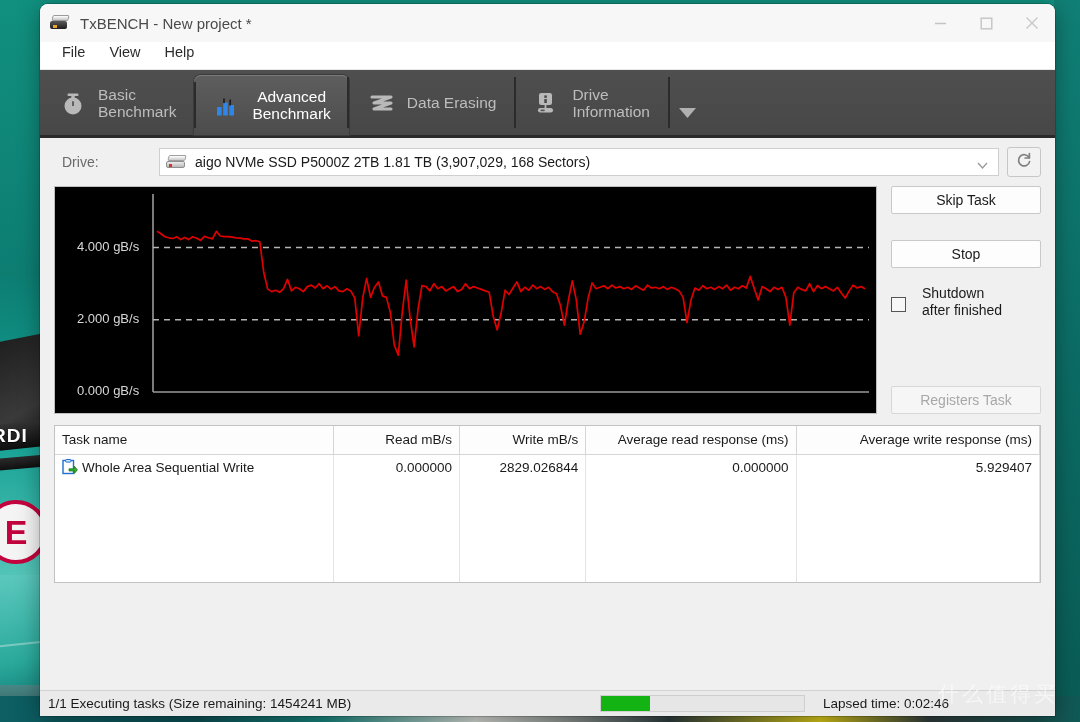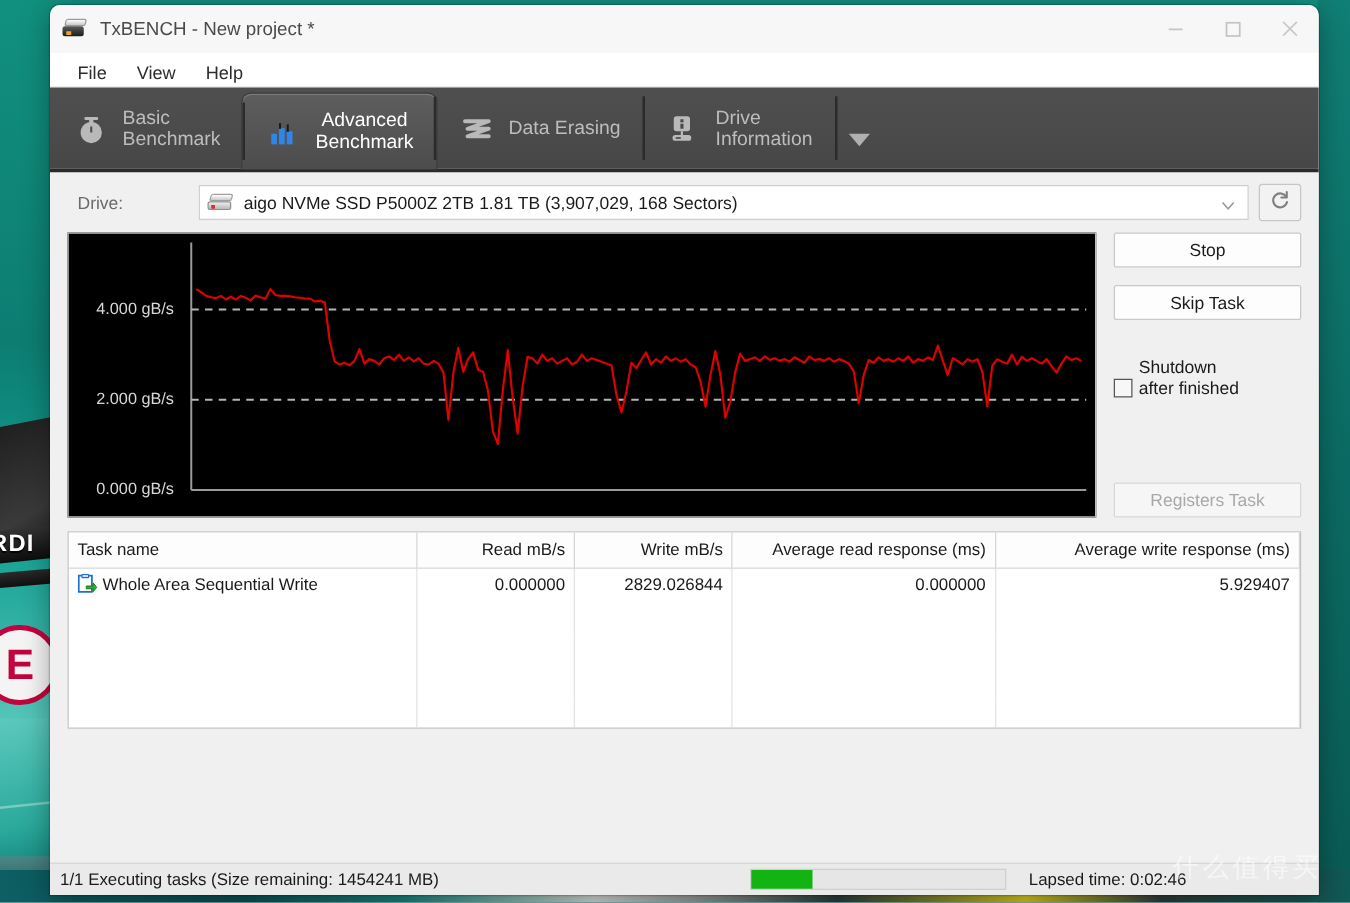--- a/index.html
+++ b/index.html
@@ -88,21 +88,21 @@
   .title-ico .led{ position:absolute; left:3px; top:11px; width:4px;height:3px;background:#e9a52a;}
   .title-text {
     margin-left:8px; font-size:15px; color:#4a4a4a; font-family:"Liberation Sans",sans-serif;
   }
   .wincontrols { position:absolute; right:0; top:0; height:38px; display:flex; }
   .wc { width:46px; height:38px; display:flex; align-items:center; justify-content:center; }
   .wc svg { display:block; }
 
   
   .menubar {
-    height:28px; background:#fff; display:flex; align-items:flex-end;
+    height:28px; background:#fff; display:flex; align-items:flex-start;
     padding-left:10px; flex:0 0 28px; border-bottom:1px solid #e8e8e8;
   }
   .menuitem { font-size:14.5px; color:#2c2c2c; padding:2px 12px; }
 
   
   .tabstrip {
     flex:0 0 68px; background:#4a4a4a; display:flex; align-items:stretch;
     position:relative; border-bottom:3px solid #2a2a2a;
     background:linear-gradient(180deg,#4f4f4f,#474747);
   }
@@ -164,21 +164,21 @@
     font-family:"Liberation Sans",sans-serif; white-space:nowrap;
   }
   .sidebtns { flex:1 1 auto; display:flex; flex-direction:column; padding-top:0px; }
   .btn {
     height:28px; background:#fdfdfd; border:1px solid #c9c9c9; border-radius:2px;
     display:flex; align-items:center; justify-content:center;
     font-size:14px; color:#1a1a1a;
   }
   .btn.raw { background:#000; color:#fff; border:2px solid #dedede; height:30px; font-size:14.5px; }
   .btn.disabled { color:#a8a8a8; background:#f6f6f6; border-color:#d7d7d7; }
-  .chkrow { display:flex; align-items:flex-end; gap:5px; }
+  .chkrow { display:flex; align-items:center; gap:16px; }
   .chkbox { width:15px; height:15px; border:1.5px solid #555; background:#f7f7f7; margin-top:9px; flex:0 0 15px; }
   .chktext { font-size:14px; color:#1a1a1a; line-height:16.5px; padding-top:3px; }
 
   
   .tablewrap {
     margin-top:11px; height:158px; background:#fff; border:1px solid #c2c2c2;
     position:relative; overflow:hidden;
   }
   table { border-collapse:collapse; width:100%; table-layout:fixed; }
   thead th {
@@ -372,22 +372,22 @@
         <svg id="chartsvg" width="823" height="228" viewBox="0 0 823 228">
             <line x1="98" y1="7" x2="98" y2="205" stroke="#9a9a9a" stroke-width="1.6"></line>
             <line x1="98" y1="205" x2="814" y2="205" stroke="#9a9a9a" stroke-width="1.6"></line>
             <line x1="98" y1="60.55555555555557" x2="814" y2="60.55555555555557" stroke="#b5b5b5" stroke-width="1.6" stroke-dasharray="6,5"></line>
             <line x1="98" y1="132.77777777777777" x2="814" y2="132.77777777777777" stroke="#b5b5b5" stroke-width="1.6" stroke-dasharray="6,5"></line>
             <polyline points="102.0,44.3 106.0,46.8 109.9,49.7 113.9,50.8 117.8,51.5 121.8,49.7 125.7,52.6 129.7,50.4 133.6,52.6 137.6,49.7 141.6,51.2 145.5,53.3 149.5,49.4 153.4,50.8 157.4,51.9 161.3,44.3 165.3,49.0 169.2,49.7 173.2,49.7 177.2,50.1 181.1,50.8 185.1,51.2 189.0,51.9 193.0,51.9 196.9,54.1 200.9,53.7 204.8,54.8 208.8,85.8 212.7,102.1 216.7,104.6 220.7,103.2 224.6,105.3 228.6,101.7 232.5,92.3 236.5,103.9 240.4,100.3 244.4,101.7 248.3,104.6 252.3,99.6 256.3,98.1 260.2,101.0 264.2,96.7 268.1,101.7 272.1,98.8 276.0,102.1 280.0,99.6 283.9,103.9 287.9,104.6 291.9,101.7 295.8,103.9 299.8,111.1 303.7,149.0 307.7,111.1 311.6,91.3 315.6,110.4 319.5,100.3 323.5,94.9 327.5,108.9 331.4,110.4 335.4,125.6 339.3,158.1 343.3,168.2 347.2,125.6 351.2,93.1 355.1,131.0 359.1,159.9 363.1,121.9 367.0,98.5 371.0,99.6 374.9,103.9 378.9,96.7 382.8,101.7 386.8,99.6 390.7,103.9 394.7,101.7 398.6,99.6 402.6,104.6 406.6,102.4 410.5,96.7 414.5,101.7 418.4,99.6 422.4,101.0 426.3,102.4 430.3,103.9 434.2,105.3 438.2,129.2 442.2,142.9 446.1,126.3 450.1,103.2 454.0,107.5 458.0,101.0 461.9,94.9 465.9,104.6 469.8,100.3 473.8,103.2 477.8,98.1 481.7,101.7 485.7,99.6 489.6,102.4 493.6,100.3 497.5,104.6 501.5,106.8 505.4,118.3 509.4,138.2 513.4,112.9 517.3,93.8 521.3,112.9 525.2,147.2 529.2,134.6 533.1,111.1 537.1,95.9 541.0,101.7 545.0,100.3 548.9,98.8 552.9,101.7 556.9,98.1 560.8,101.0 564.8,99.6 568.7,101.7 572.7,100.3 576.6,102.4 580.6,98.8 584.5,101.0 588.5,103.2 592.5,98.1 596.4,101.0 600.4,100.3 604.3,101.7 608.3,99.6 612.2,102.4 616.2,100.3 620.1,101.7 624.1,103.9 628.1,110.4 632.0,135.7 636.0,112.9 639.9,101.0 643.9,103.2 647.8,98.8 651.8,101.7 655.7,100.3 659.7,102.4 663.7,99.6 667.6,101.7 671.6,98.1 675.5,103.2 679.5,100.3 683.4,101.7 687.4,98.8 691.3,101.0 695.3,89.4 699.3,101.7 703.2,112.9 707.2,99.6 711.1,101.7 715.1,104.6 719.0,100.3 723.0,102.4 726.9,100.3 730.9,110.4 734.8,138.2 738.8,105.7 742.8,100.3 746.7,102.4 750.7,103.9 754.6,96.7 758.6,104.6 762.5,98.5 766.5,101.7 770.4,99.6 774.4,101.7 778.4,103.9 782.3,100.3 786.3,106.1 790.2,111.1 794.2,103.9 798.1,98.1 802.1,101.0 806.0,99.6 810.0,101.7" fill="none" stroke="#e00000" stroke-width="1.7" stroke-linejoin="round"></polyline>
           </svg>
       </div>
 
       <div class="sidebtns">
+        <div class="btn" style="margin-bottom:26px;">Skip Task</div>
         <div class="btn" style="margin-bottom:14px;">Stop</div>
-        <div class="btn" style="margin-bottom:26px;">Skip Task</div>
         <div class="chkrow">
           <span class="chkbox"></span>
           <span class="chktext">
             <span>Shutdown</span><br>
             <span>after finished</span>
           </span>
         </div>
         <div class="btn disabled" style="margin-top:auto;">Registers Task</div>
       </div>
     </div>

